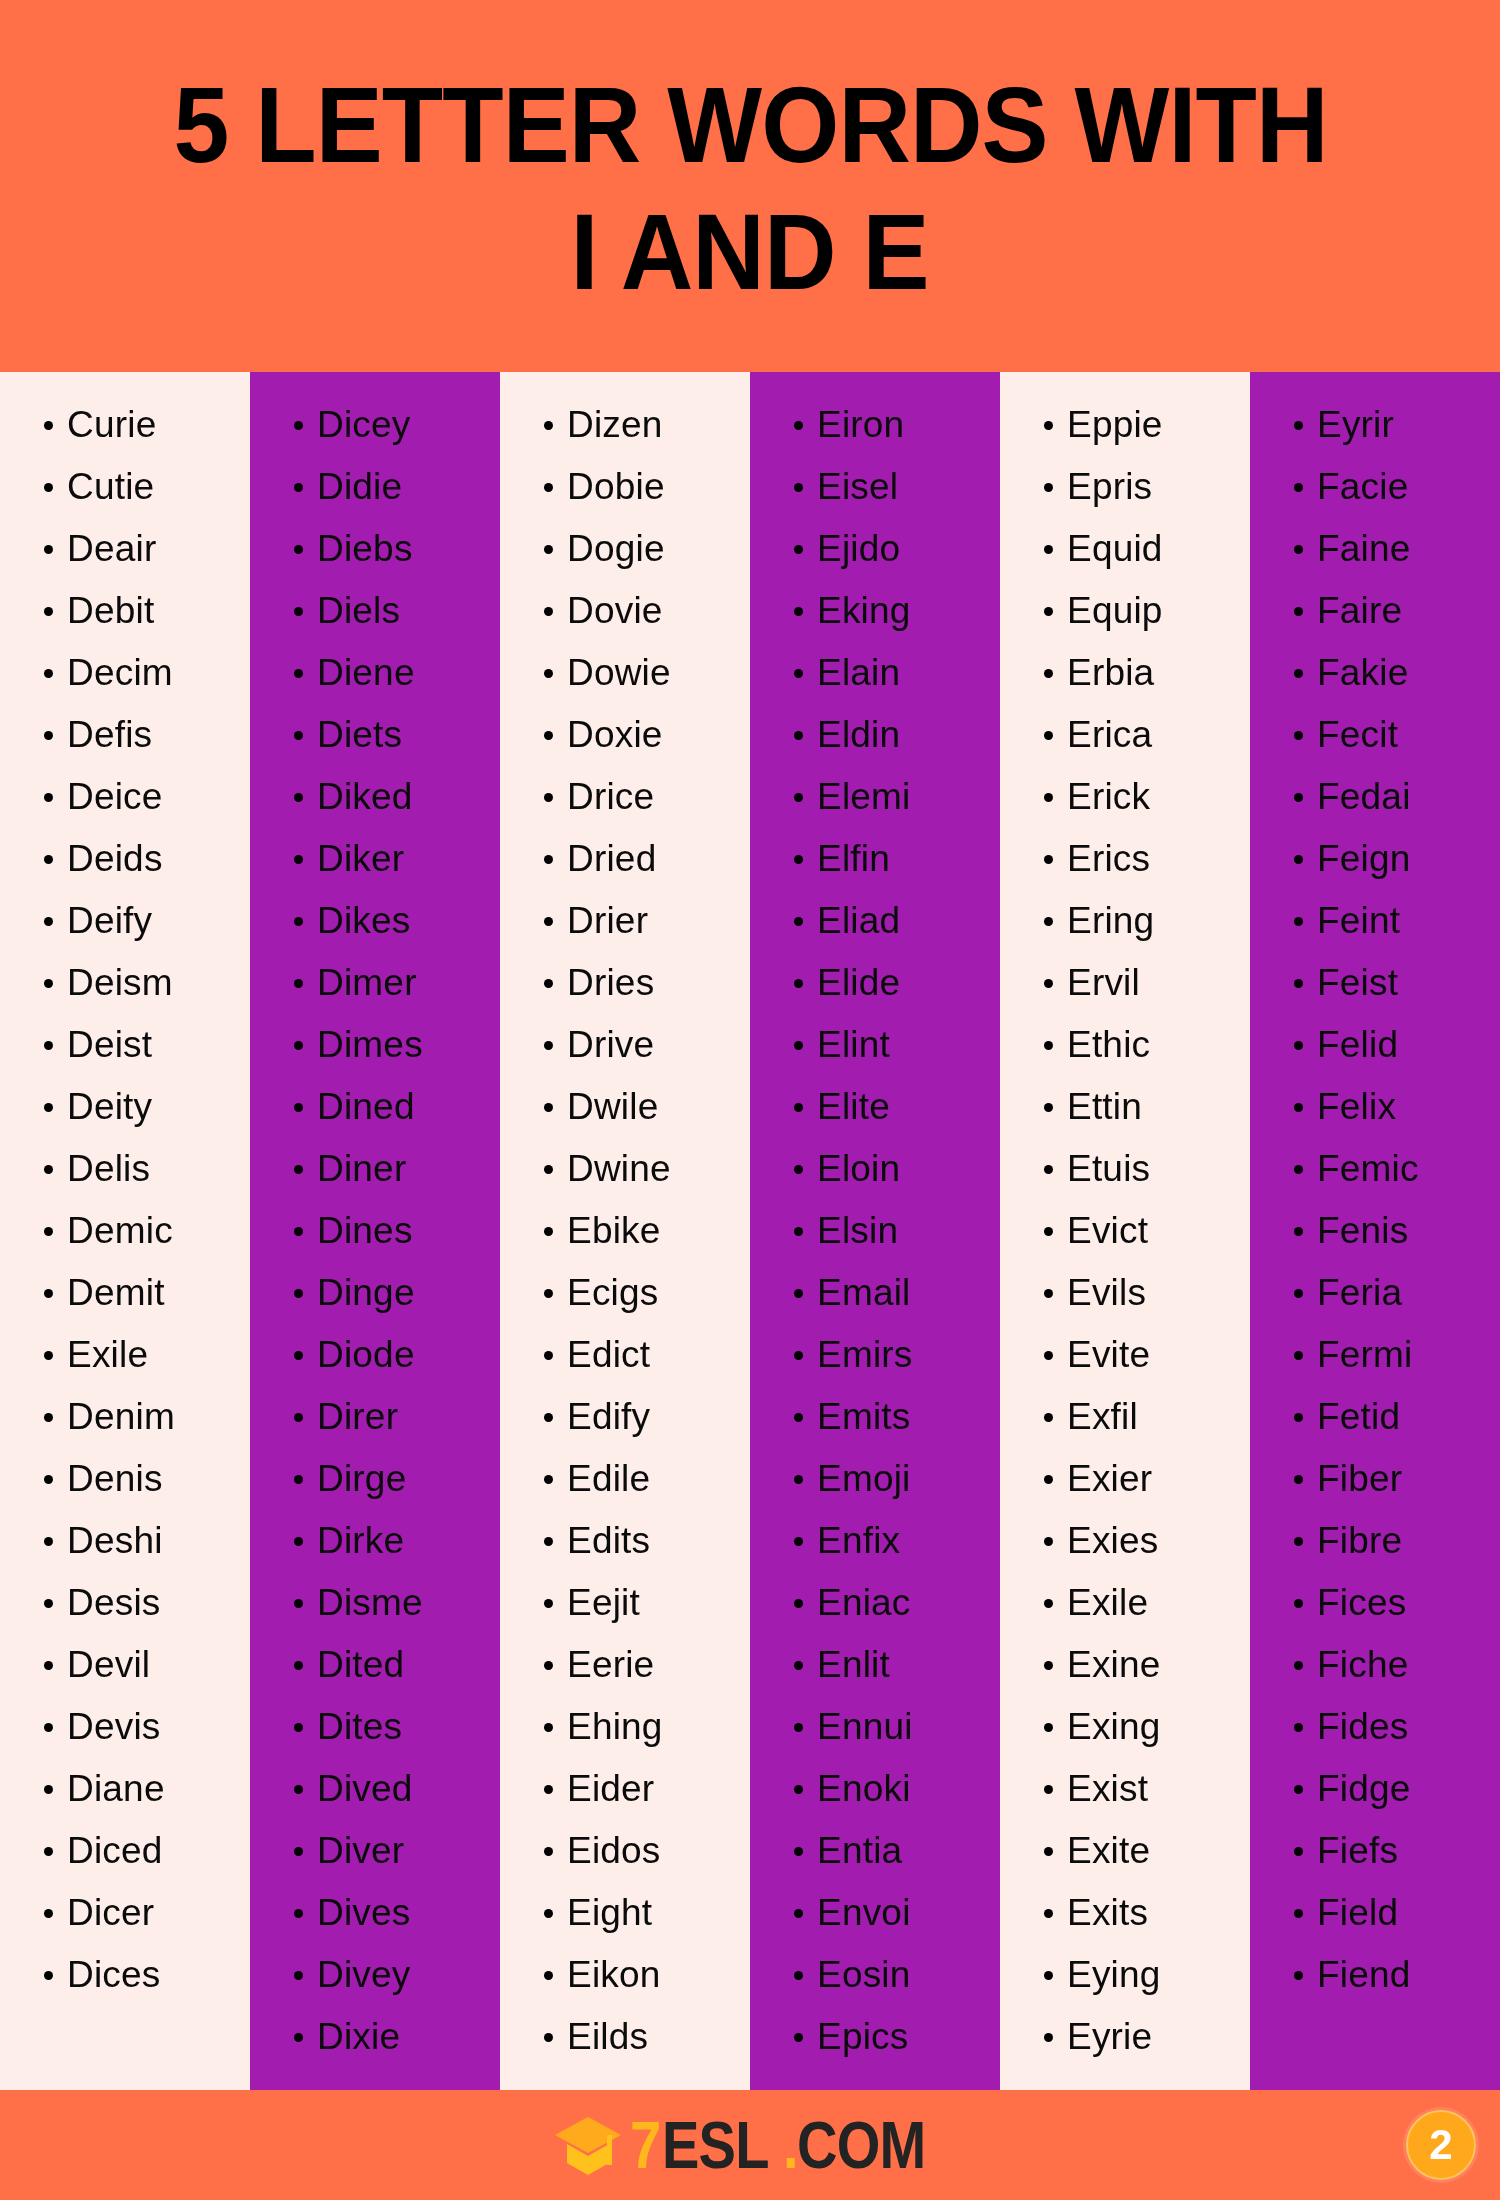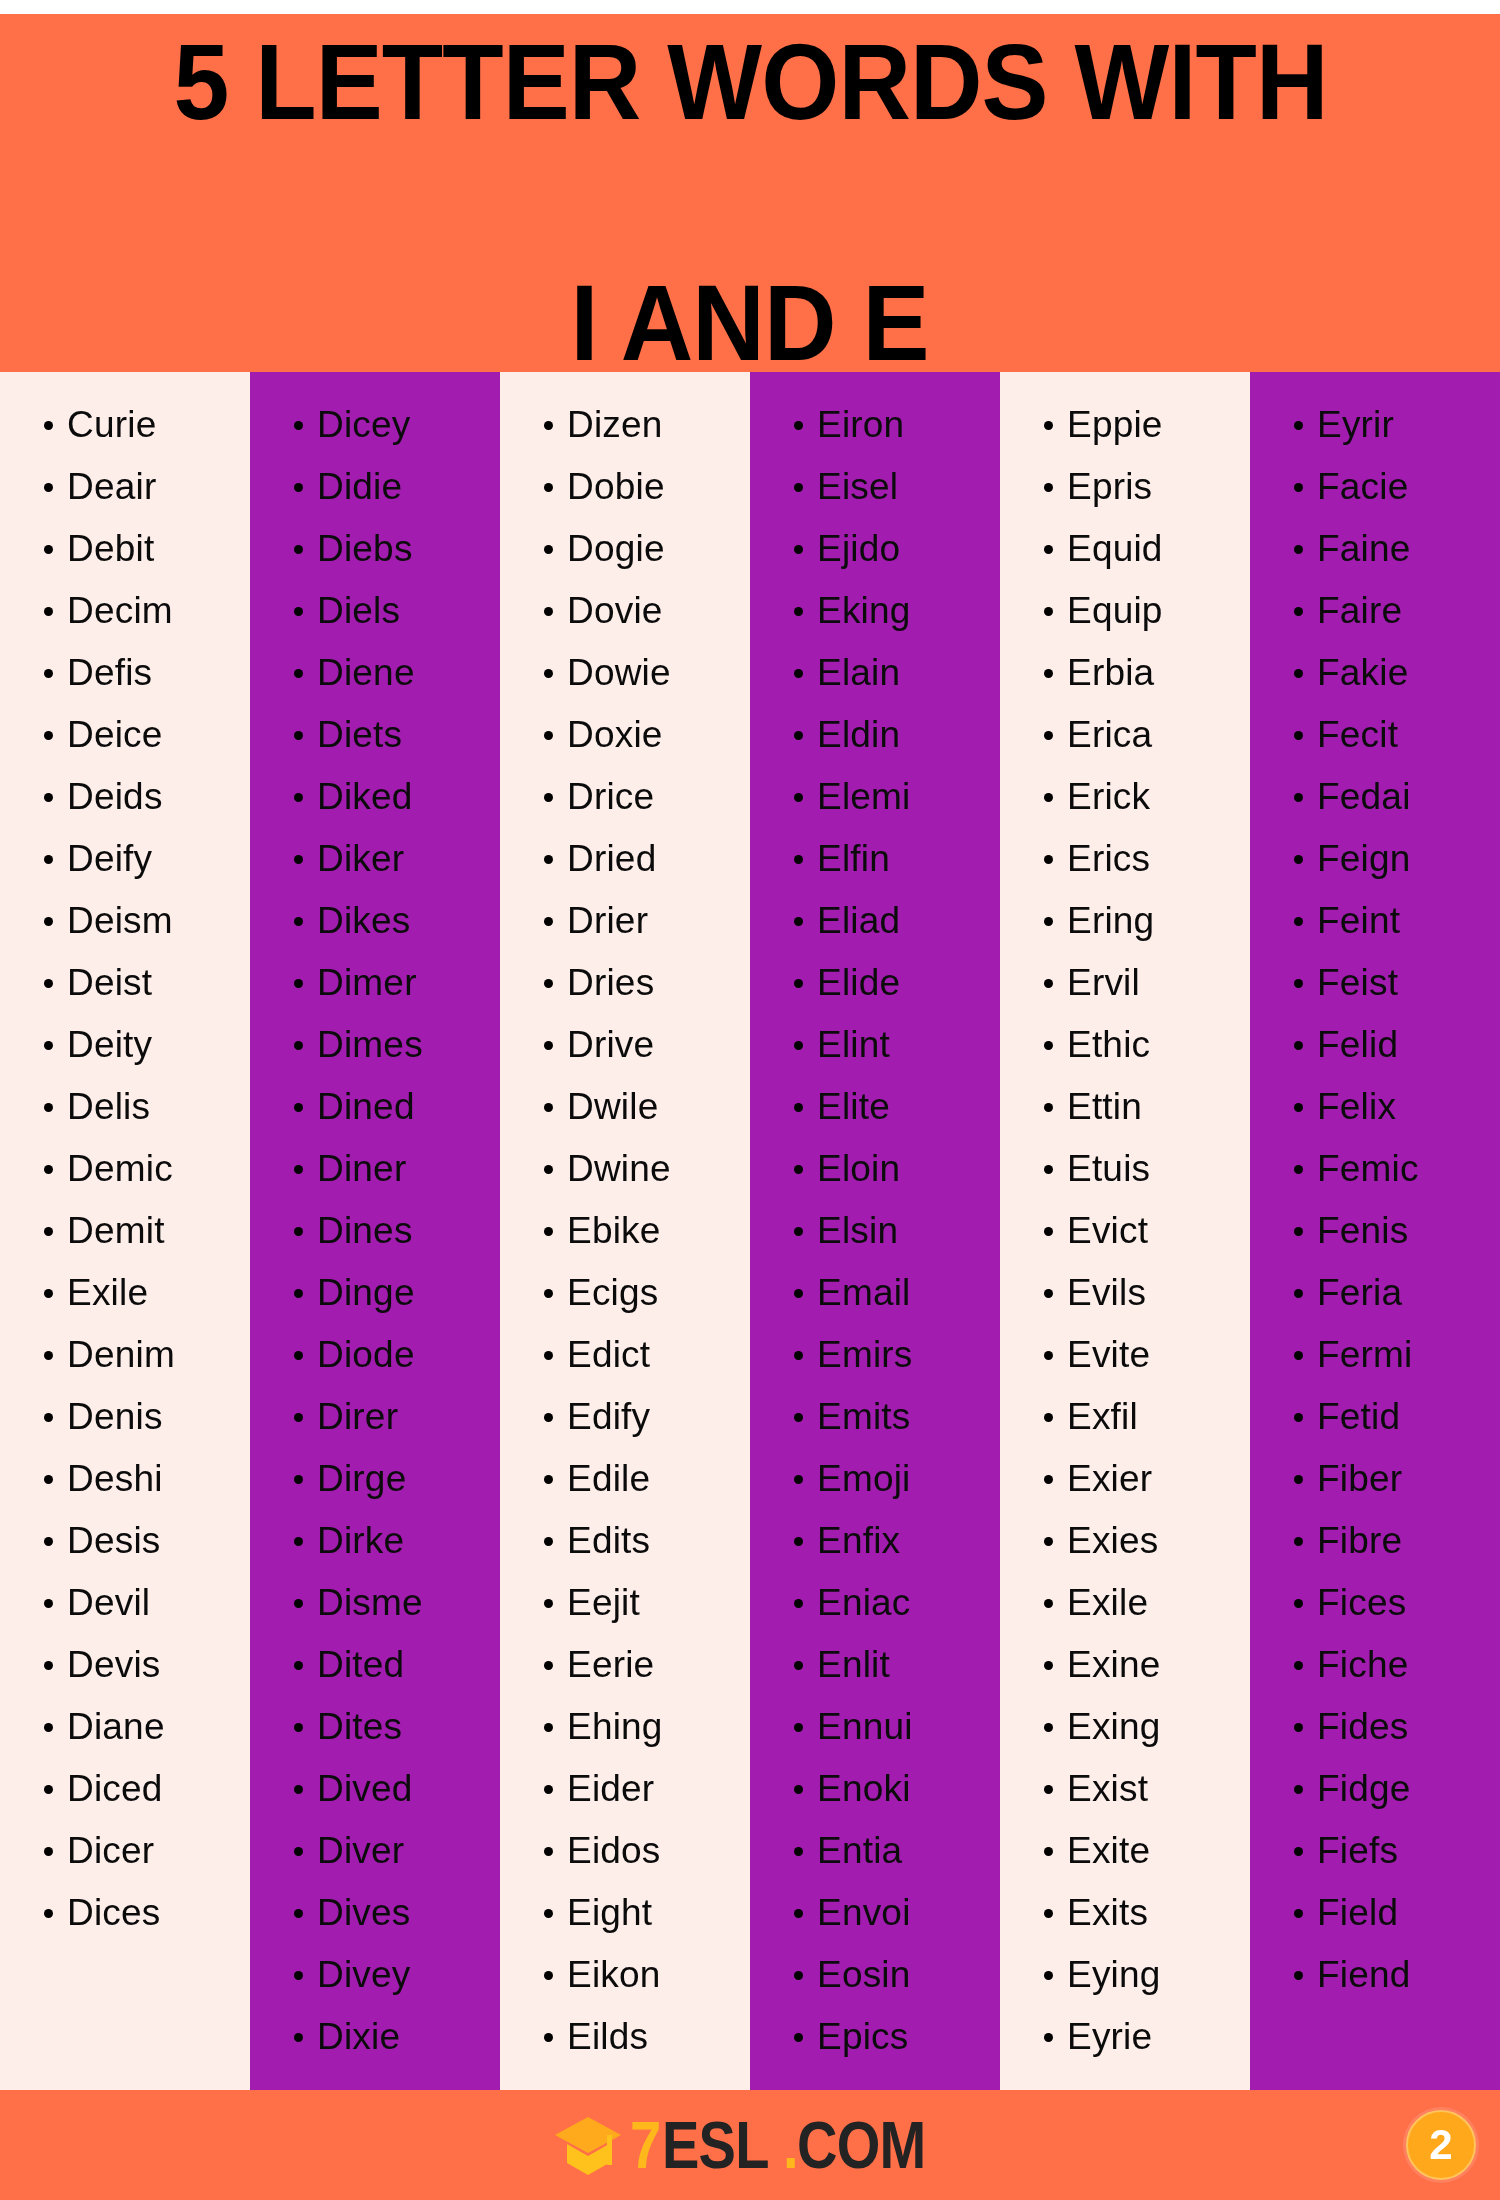--- a/index.html
+++ b/index.html
@@ -26,23 +26,22 @@
     position: absolute;
     left: 0;
     top: 0;
     width: 1500px;
     height: 372px;
     background: #ff7049;
     box-sizing: border-box;
     display: flex;
     flex-direction: column;
     align-items: center;
-    justify-content: space-between;
+    justify-content: center;
     padding-top: 4px;
-    margin-top: 14px;
   }
   #header .title-line {
     display: block;
     color: #000000;
     font-family: "Liberation Sans Narrow", "Liberation Sans", sans-serif;
     font-weight: bold;
     font-size: 108px;
     line-height: 1.18;
     letter-spacing: -1px;
     text-align: center;
@@ -219,20 +218,24 @@
     </span>
     <span class="wm-text">7ESL.COM</span>
   </div>
 
   <div id="columns">
     <div class="word-col tint">
         <ul class="word-list">
           <li class="word-item">
             <span class="word-bullet"></span>
             <span class="word-text">Curie</span>
+          </li>
+          <li class="word-item">
+            <span class="word-bullet"></span>
+            <span class="word-text">Cutie</span>
           </li>
           <li class="word-item">
             <span class="word-bullet"></span>
             <span class="word-text">Deair</span>
           </li>
           <li class="word-item">
             <span class="word-bullet"></span>
             <span class="word-text">Debit</span>
           </li>
           <li class="word-item">

